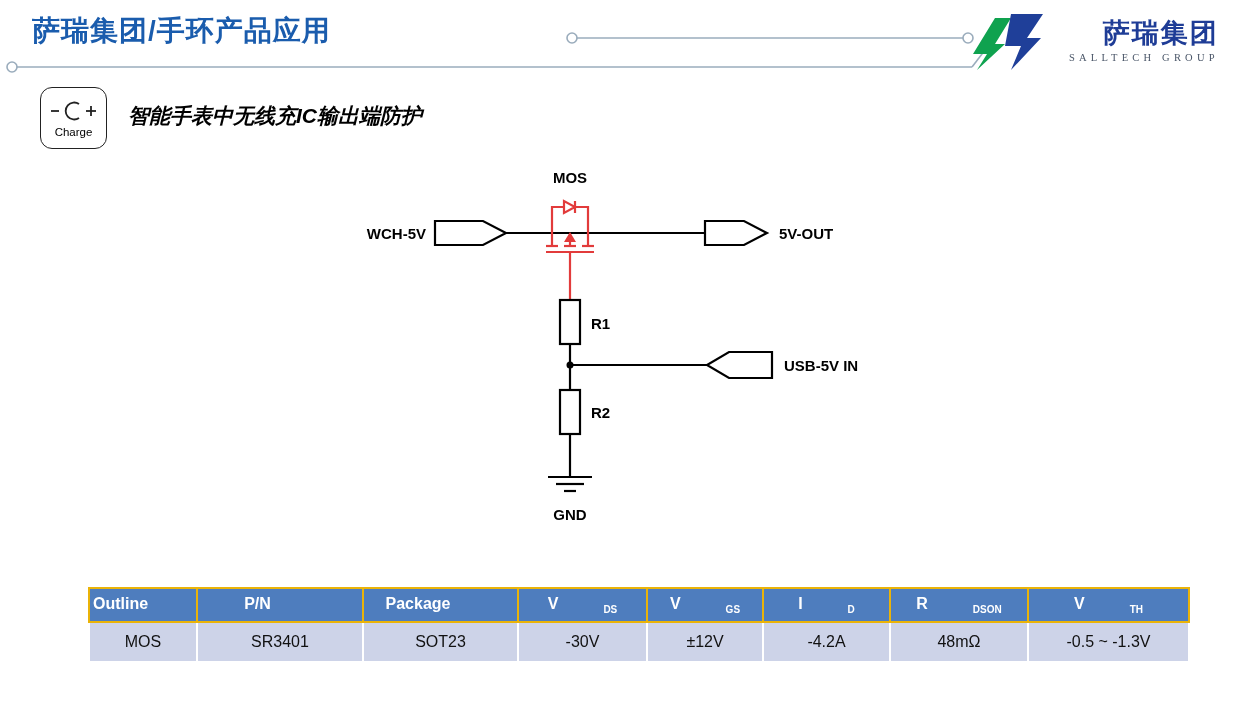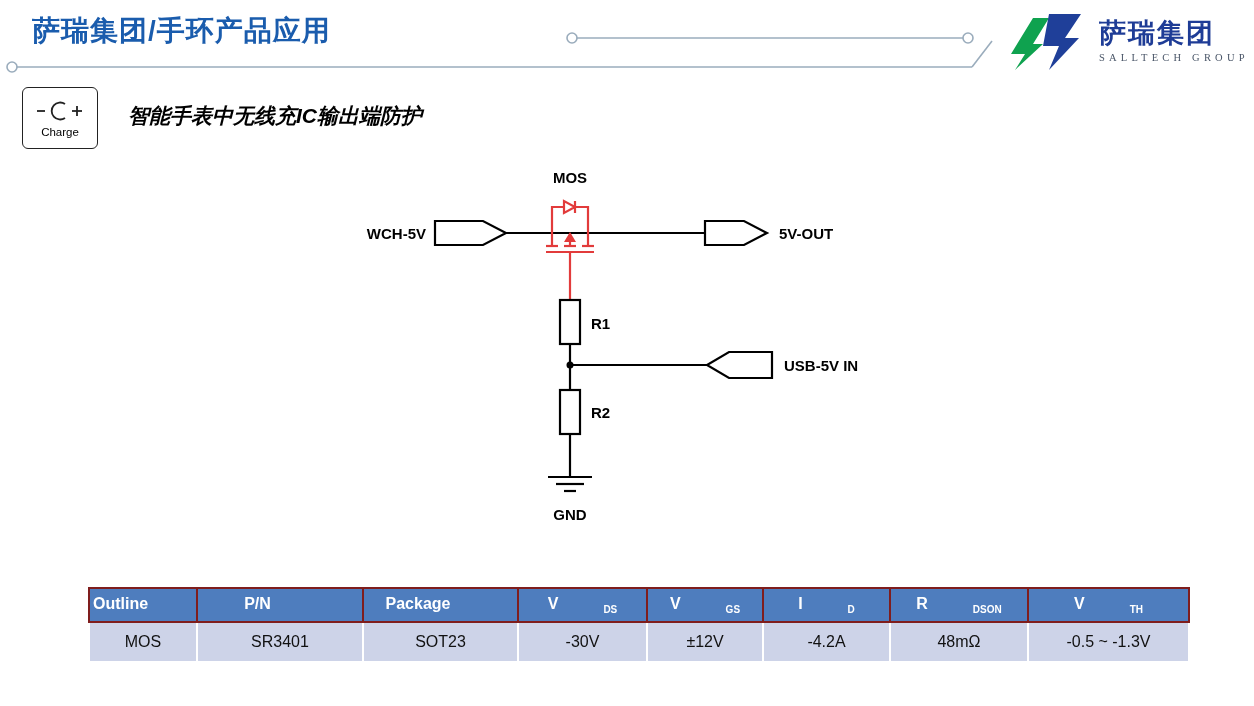--- a/index.html
+++ b/index.html
@@ -12,38 +12,38 @@
     --line-gray:#9aacbc;
   }
   *{margin:0;padding:0;box-sizing:border-box;}
   html,body{background:#fff;}
   body{font-family:"Liberation Sans","DejaVu Sans",sans-serif;}
   #slide{position:relative;width:1254px;height:706px;background:#fff;overflow:hidden;}
   .slide-title{position:absolute;left:32px;top:12px;font-size:28px;font-weight:bold;color:var(--title-blue);letter-spacing:1px;}
   .deco{position:absolute;left:0;top:0;width:1254px;height:90px;}
   .deco line{stroke:var(--line-gray);stroke-width:1.6;fill:none;}
   .deco circle{stroke:var(--line-gray);stroke-width:1.6;fill:#fff;}
-  .logo{position:absolute;left:1009px;top:10px;display:flex;align-items:center;gap:16px;}
+  .logo{position:absolute;left:971px;top:10px;display:flex;align-items:center;gap:24px;text-align:right;}
   .logo-text-cn{font-size:27px;font-weight:bold;color:#1e3c96;letter-spacing:2px;line-height:1.1;}
   .logo-text-en{font-size:10.5px;color:#4a5668;letter-spacing:4.2px;margin-top:3px;white-space:nowrap;font-family:Liberation Serif, serif;}
   .logo-green{fill:var(--logo-green);}
   .logo-blue{fill:var(--logo-blue);}
-  .charge-box{position:absolute;left:22px;top:87px;width:76px;height:62px;border:1.6px solid #222;border-radius:6px;background:#fff;display:flex;flex-direction:column;align-items:center;justify-content:center;}
+  .charge-box{position:absolute;left:40px;top:87px;width:67px;height:62px;border:1.6px solid #222;border-radius:12px;background:#fff;display:flex;flex-direction:column;align-items:center;justify-content:center;}
   .charge-box .glyph line,.charge-box .glyph path{stroke:#222;stroke-width:1.8;fill:none;}
   .charge-label{font-size:11.5px;color:#000;margin-top:2px;}
   .subtitle{position:absolute;left:128px;top:102px;font-size:21px;font-weight:bold;color:#000;font-style:italic;}
   .circuit{position:absolute;left:360px;top:162px;}
   .circuit .wire{stroke:#000;stroke-width:2.2;fill:none;}
   .circuit .red{stroke:var(--mos-red);stroke-width:2.2;fill:none;}
   .circuit .red-fill{fill:var(--mos-red);stroke:none;}
   .circuit .port{fill:#fff;stroke:#000;stroke-width:2.2;stroke-linejoin:miter;}
   .circuit .comp{fill:#fff;stroke:#000;stroke-width:2.2;}
   .circuit text{font-family:"Liberation Sans","DejaVu Sans",sans-serif;font-size:15px;font-weight:bold;fill:#000;}
   table.spec{position:absolute;left:88px;top:587px;width:1100px;border-collapse:collapse;table-layout:fixed;text-align:center;}
-  table.spec th{background:var(--table-header-bg);color:#fff;font-size:16px;font-weight:bold;height:34px;border:2px solid #7f1d1d;}
+  table.spec th{background:var(--table-header-bg);color:#fff;font-size:16px;font-weight:bold;height:34px;border:2px solid #eab308;}
   table.spec td{background:var(--table-row-bg);color:#111;font-size:16px;height:40px;border:2px solid #fff;}
   table.spec th sub{font-size:10px;padding-left:45px;}
 </style>
 </head>
 <body>
 
 <div id="slide">
 
   <div class="slide-title">萨瑞集团/手环产品应用</div>
 

